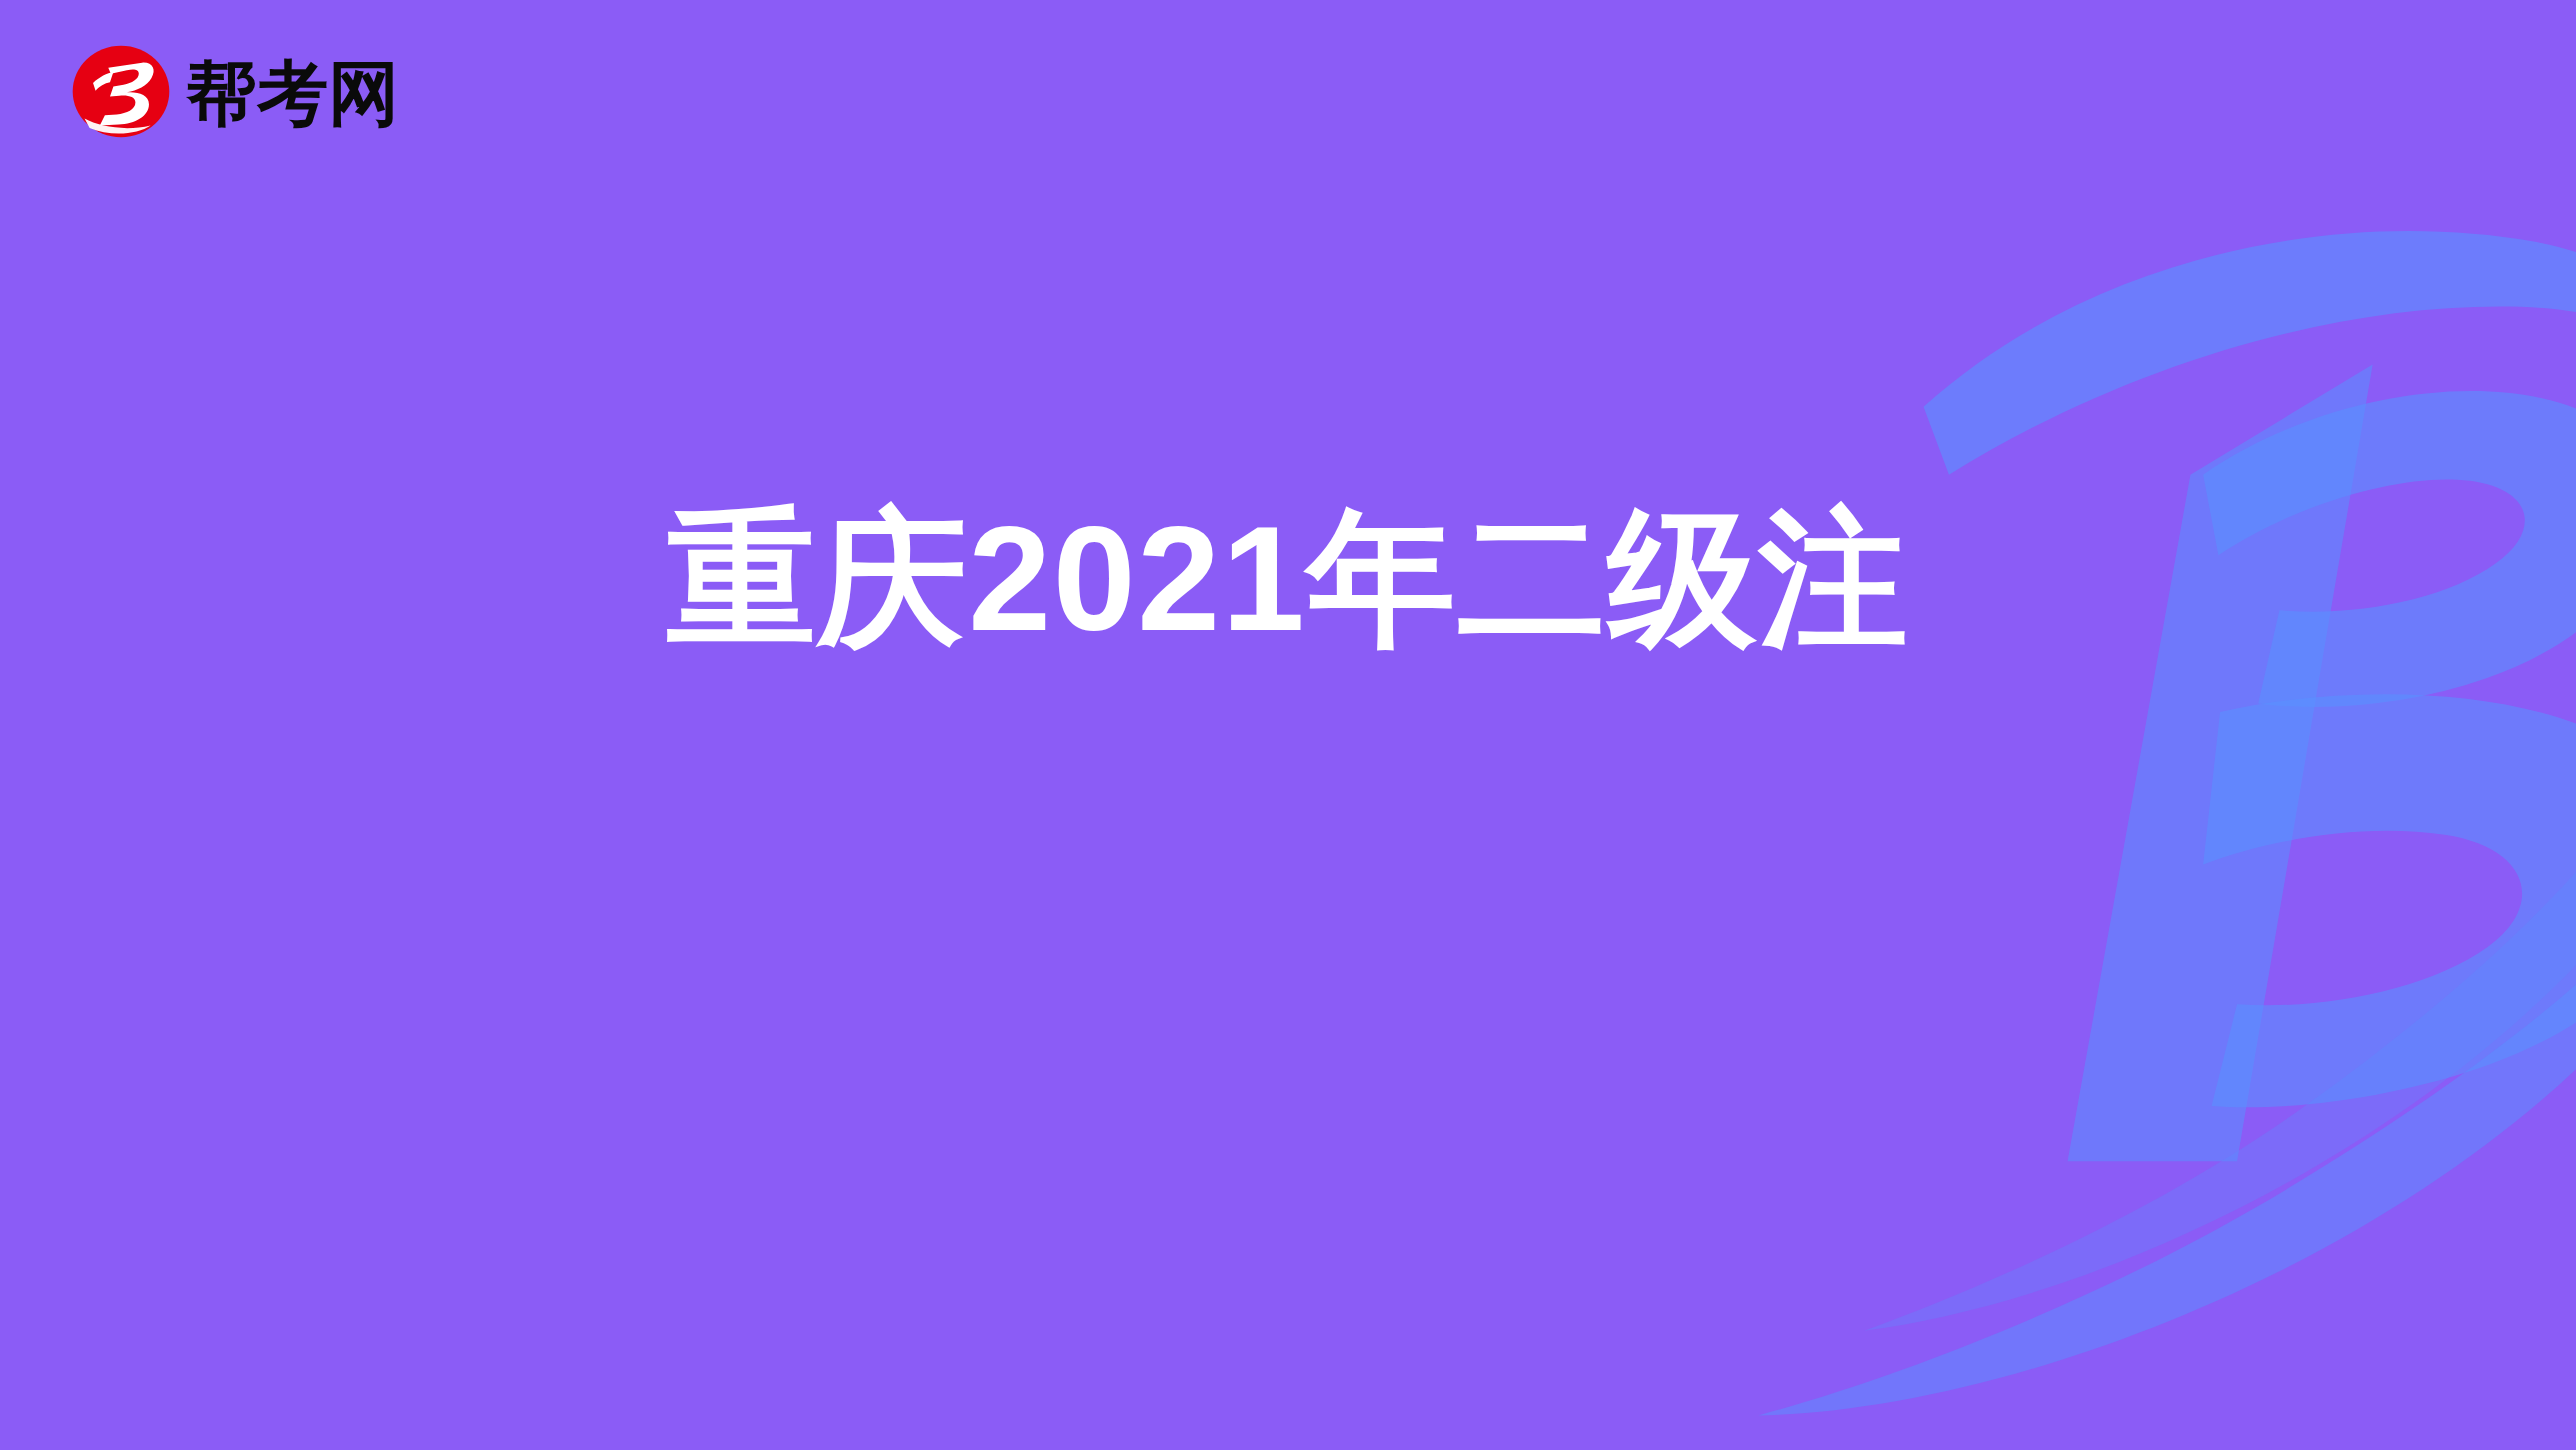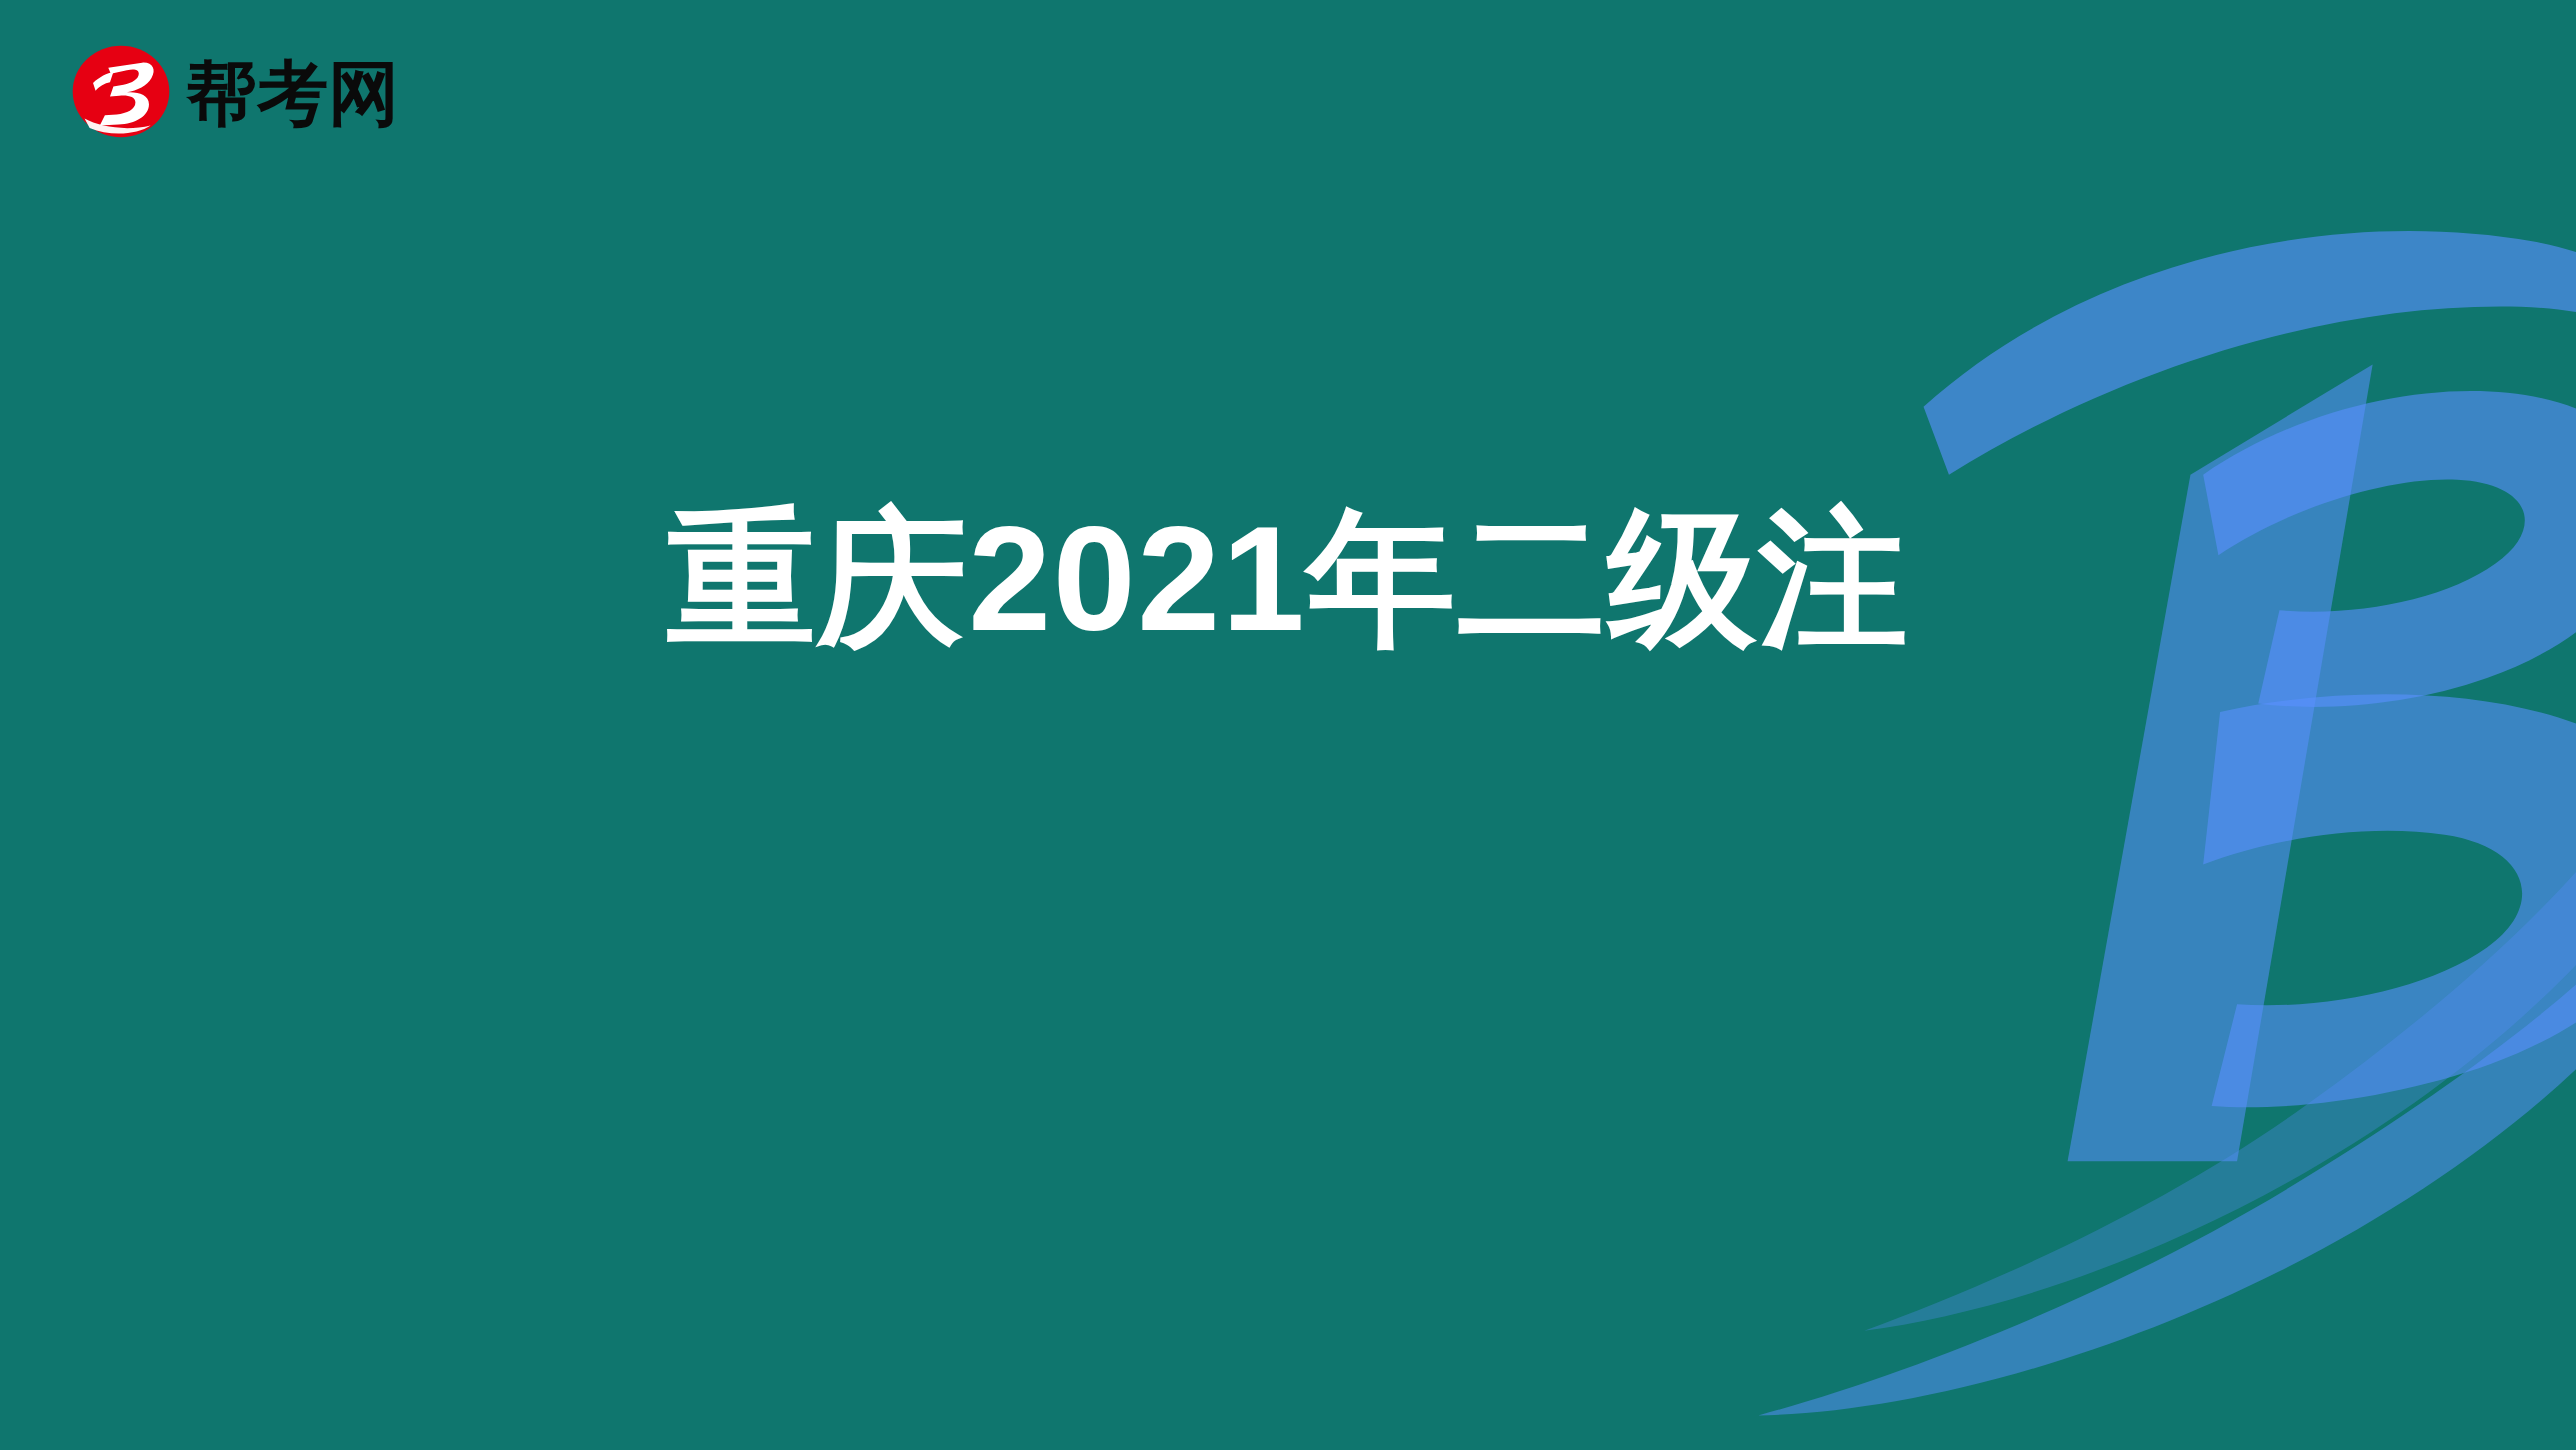--- a/index.html
+++ b/index.html
@@ -5,21 +5,21 @@
   html, body {
     margin: 0;
     padding: 0;
     background: #ffffff;
   }
   #banner {
     position: relative;
     width: 2576px;
     height: 1451px;
     overflow: hidden;
-    background: #0f766e;
+    background: #8b5cf6;
     font-family: "Liberation Sans", "DejaVu Sans", sans-serif;
   }
 
   
   #watermark {
     position: absolute;
     left: 0;
     top: 0;
     width: 2576px;
     height: 1451px;

